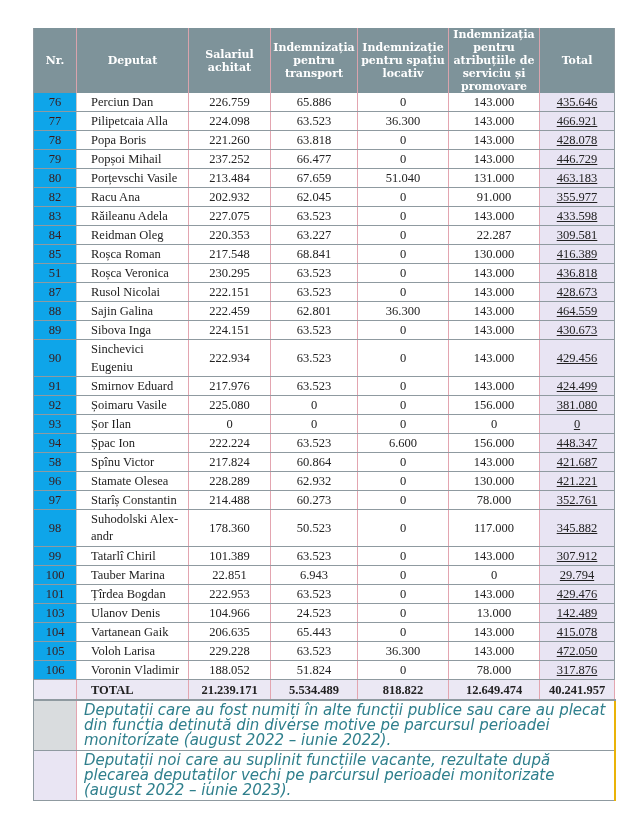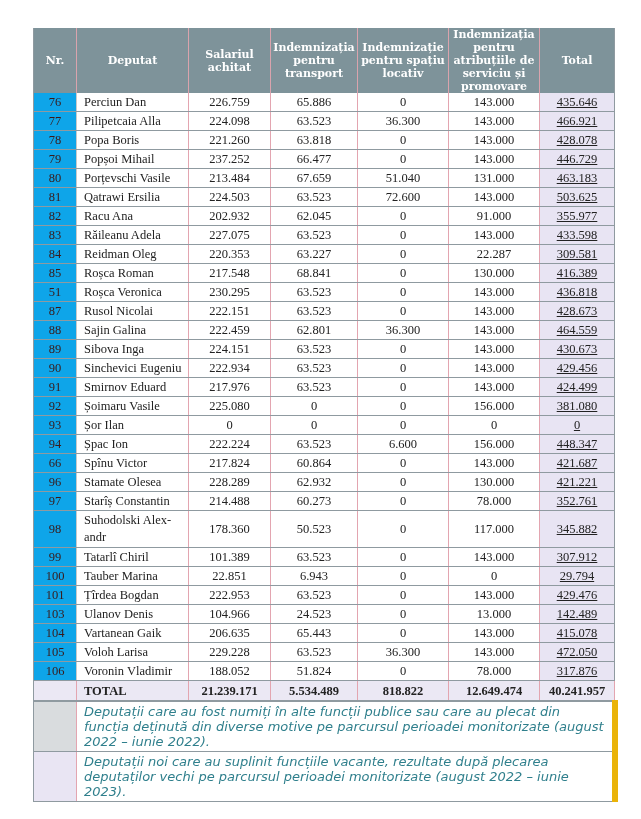--- a/index.html
+++ b/index.html
@@ -15,32 +15,32 @@
     thead th:last-child { border-right: none; }
     tbody td {
       font-size: 11.5px; color: #222; height: 18px; line-height: 18px;
       border-bottom: 1px solid #8f9aa0;
       text-align: center;
       border-right: 1px solid #e3a5b0;
       font-family: "Liberation Serif", "DejaVu Serif", serif;
       font-size: 12.5px;
     }
     td.nr { background: #0ea5e9; color: #3a1a1a; border-right: 1px solid #c9c9c9; }
-    td.name { text-align: left; padding-left: 7px; border-right: 1px solid #e3a5b0; margin-top: 32px; }
+    td.name { text-align: left; padding-left: 14px; border-right: 1px solid #e3a5b0; margin-top: 32px; }
     td.total { background: #e8e4f3; border-right: none; text-decoration: underline; }
     tr.tall td { height: 36px; line-height: 17px; }
     tr.totalrow td { background: #ebe8f4; font-weight: bold; height: 19px; border-bottom: 2px solid #8f9aa0; }
     tr.totalrow td.name { text-align: left; }
     tr.note td { height: 34px; line-height: 15px; }
     td.swatch-grey { background: #d9dcde; border-right: 1px solid #e3a5b0; }
     td.swatch-lilac { background: #e9e5f3; border-right: 1px solid #e3a5b0; }
     td.note-text {
       text-align: left; font-style: italic; color: #2f7f8c; padding: 2px 7px;
-      font-family: "DejaVu Sans", sans-serif; font-size: 13px; line-height: 15px;
-      border-right: 6px solid #eab308;
+      font-family: "DejaVu Sans", sans-serif; font-size: 15px; line-height: 15px;
+      border-right: 2px solid #eab308;
     }
     .table-border { border-left: 1px solid #8f9aa0; border-right: 1px solid #8f9aa0; }
   </style>
 </head>
 <body>
 
 <div class="wrap">
   <table class="table-border">
     <colgroup>
       <col style="width:43px">
@@ -102,29 +102,20 @@
         <tr>
     <td class="nr">80</td>
     <td class="name">Porțevschi Vasile</td>
     <td>213.484</td>
     <td>67.659</td>
     <td>51.040</td>
     <td>131.000</td>
     <td class="total">463.183</td>
   </tr>
         <tr>
-    <td class="nr">81</td>
-    <td class="name">Qatrawi Ersilia</td>
-    <td>224.503</td>
-    <td>63.523</td>
-    <td>72.600</td>
-    <td>143.000</td>
-    <td class="total">503.625</td>
-  </tr>
-        <tr>
     <td class="nr">82</td>
     <td class="name">Racu Ana</td>
     <td>202.932</td>
     <td>62.045</td>
     <td>0</td>
     <td>91.000</td>
     <td class="total">355.977</td>
   </tr>
         <tr>
     <td class="nr">83</td>
@@ -228,21 +219,21 @@
         <tr>
     <td class="nr">94</td>
     <td class="name">Șpac Ion</td>
     <td>222.224</td>
     <td>63.523</td>
     <td>6.600</td>
     <td>156.000</td>
     <td class="total">448.347</td>
   </tr>
         <tr>
-    <td class="nr">66</td>
+    <td class="nr">58</td>
     <td class="name">Spînu Victor</td>
     <td>217.824</td>
     <td>60.864</td>
     <td>0</td>
     <td>143.000</td>
     <td class="total">421.687</td>
   </tr>
         <tr>
     <td class="nr">96</td>
     <td class="name">Stamate Olesea</td>

